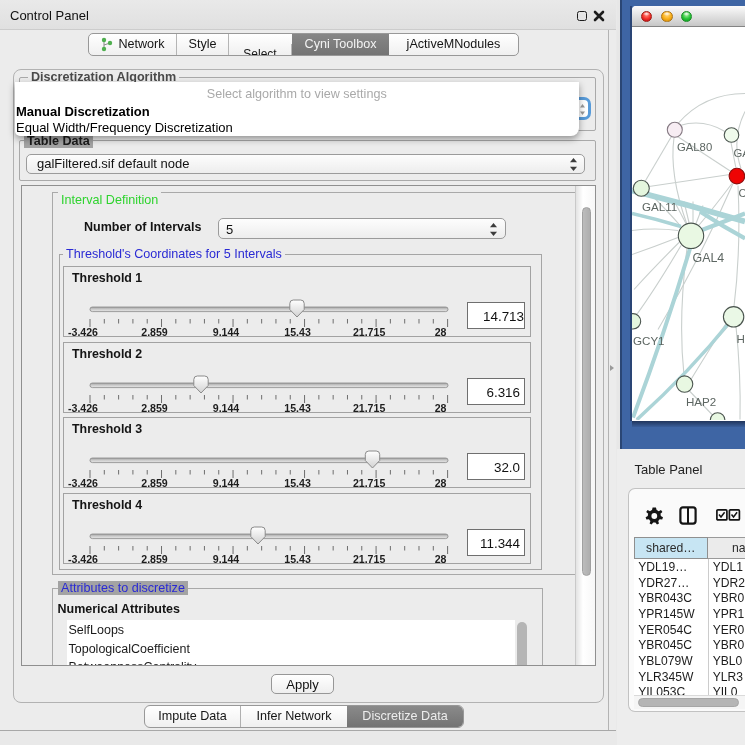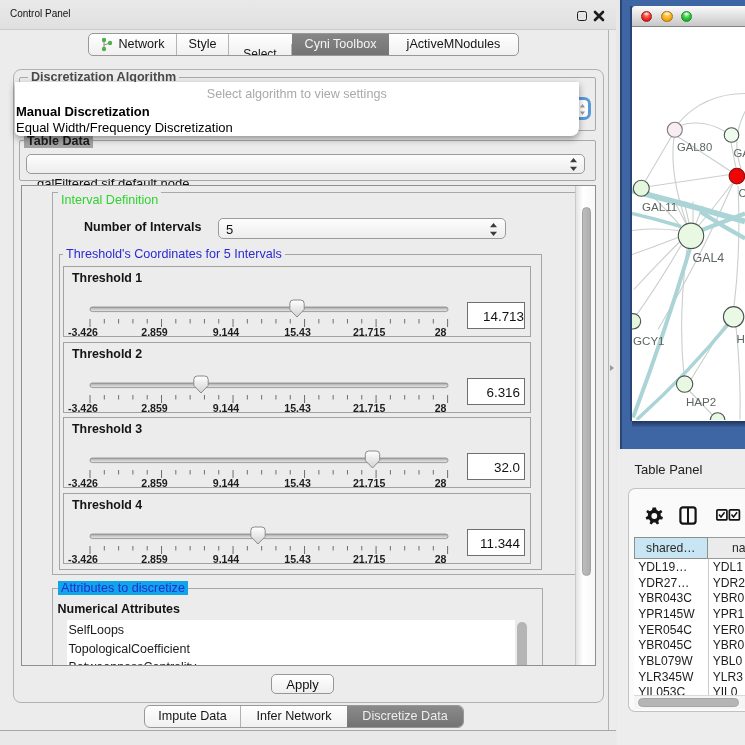--- a/index.html
+++ b/index.html
@@ -6,21 +6,21 @@
 .abs{position:absolute;}
 </style></head>
 <body>
 <div class="abs" style="left:0;top:0;width:745px;height:745px;overflow:hidden;">
 
 <div class="abs" style="left:0;top:0;width:616px;height:731px;background:#ececec;border-bottom:1px solid #a8a8a8;">
 
   <div class="abs" style="left:608px;top:30px;width:1px;height:700px;background:#b3b3b3;"></div>
 
   <div class="abs" style="left:0;top:0;width:616px;height:30px;background:linear-gradient(#e9e9e9,#e0e0e0);border-bottom:1px solid #cccccc;"></div>
-  <div class="abs" style="left:10px;top:8px;font-size:10px;color:#111;">Control Panel</div>
+  <div class="abs" style="left:10px;top:8px;font-size:13px;color:#111;">Control Panel</div>
   <div class="abs" style="left:577px;top:11px;width:10px;height:9.5px;border:1.6px solid #1c1c1c;border-radius:2.5px;"></div>
   <svg class="abs" style="left:593px;top:10px" width="12" height="12">
         <path d="M2 2 L10 10 M10 2 L2 10" stroke="#1c1c1c" stroke-width="2.6" stroke-linecap="round"></path>
       </svg>
 
   <div class="abs" style="left:88px;top:33px;width:431px;height:22.5px;border:1px solid #989898;border-radius:5px;background:linear-gradient(#ffffff,#f0f0f0);overflow:hidden;display:flex;">
     <div style="width:88px;height:100%;display:flex;align-items:center;justify-content:center;border-right:1px solid #b5b5b5;">
       <svg width="13" height="15" style="margin-right:5px;">
             <g stroke="#8a8a8a" stroke-width="1">
               <line x1="4" y1="3" x2="4" y2="12"></line>
@@ -46,21 +46,21 @@
   <div class="abs" style="left:570px;top:96.5px;width:21px;height:23px;border:3px solid #589bd9;border-radius:7px;background:#ffffff;"></div>
   <div class="abs" style="left:579px;top:101.5px;width:7px;height:13px;"><svg width="7" height="13">
           <path d="M3.5 1 L6 4.5 L1 4.5 Z" fill="#9a9a9a"></path>
           <path d="M3.5 12 L6 8.5 L1 8.5 Z" fill="#9a9a9a"></path>
         </svg></div>
 
   <div class="abs" style="left:19px;top:140px;width:577px;height:41px;border:1px solid #a9a9a9;border-radius:2px;"></div>
   <div class="abs" style="left:24px;top:133.5px;font-size:12.6px;font-weight:bold;color:#1b1b1b;background:#a3a3a3;padding:0 3px;">Table Data</div>
 
   <div class="abs" style="left:26px;top:153.5px;width:558.5px;height:20.5px;border:1px solid #9b9b9b;border-radius:5px;background:linear-gradient(#fdfdfd,#ededed);">
-     <span style="position:absolute;left:10px;top:1px;font-size:13px;color:#111;margin-top:20px;">galFiltered.sif default node</span>
+     <span style="position:absolute;left:10px;top:1px;font-size:13px;color:#111;">galFiltered.sif default node</span>
      <svg style="position:absolute;right:6px;top:2.5px" width="9" height="15">
           <path d="M4.5 1 L8 5.2 L1 5.2 Z" fill="#3c3c3c"></path>
           <path d="M4.5 14 L8 9.8 L1 9.8 Z" fill="#3c3c3c"></path>
         </svg>
   </div>
 
   <div class="abs" style="left:21px;top:184.5px;width:575px;height:481px;background:#ececec;overflow:hidden;">
 <div style="position:absolute;left:31px;top:7.5px;width:525px;height:383px;border:1px solid #a9a9a9;"></div>
         <div style="position:absolute;left:37px;top:0.5px;font-size:12.6px;color:#2ed32e;background:#ececec;padding:8px 3px;">Interval Definition</div>
         <div style="position:absolute;left:63px;top:35px;font-size:12.5px;font-weight:bold;color:#141414;">Number of Intervals</div>
@@ -295,21 +295,21 @@
               <text x="305.1" y="68.5" font-family="Liberation Sans, sans-serif" font-size="10.6" font-weight="bold" fill="#1d1d1d" text-anchor="middle">21.715</text>
               <text x="376.6" y="68.5" font-family="Liberation Sans, sans-serif" font-size="10.6" font-weight="bold" fill="#1d1d1d" text-anchor="middle">28</text>
               <g transform="translate(194.0,33)">
                 <path d="M -7.2 3.5 A 3.5 3.5 0 0 1 -3.7 0 L 3.7 0 A 3.5 3.5 0 0 1 7.2 3.5 L 7.2 9.5 L 0 17 L -7.2 9.5 Z" fill="url(#th)" stroke="#8a8a8a" stroke-width="1"></path>
               </g>
             </svg>
           </div>
           <div style="position:absolute;left:403px;top:35px;width:58px;height:27px;background:#ffffff;border:1px solid #6f6f6f;font-size:13.4px;color:#111;text-align:right;line-height:27px;padding-right:4px;">11.344</div>
         </div>
         <div style="position:absolute;left:31px;top:403.5px;width:491px;height:120px;border:1px solid #a9a9a9;"></div>
-        <div style="position:absolute;left:37px;top:396.5px;font-size:12.6px;color:#2a2ad4;background:#0ea5e9;padding:0 3px;">Attributes to discretize</div>
+        <div style="position:absolute;left:37px;top:396.5px;font-size:12.6px;color:#2a2ad4;background:#a3a3a3;padding:0 3px;">Attributes to discretize</div>
         <div style="position:absolute;left:36.5px;top:417.5px;font-size:12.5px;font-weight:bold;color:#141414;">Numerical Attributes</div>
         <div style="position:absolute;left:45.5px;top:435.5px;width:448.5px;height:60px;background:#ffffff;">
           <div style="position:absolute;left:2px;top:3px;font-size:12.5px;color:#1a1a1a;">SelfLoops</div>
           <div style="position:absolute;left:2px;top:21.5px;font-size:12.5px;color:#1a1a1a;">TopologicalCoefficient</div>
           <div style="position:absolute;left:2px;top:40px;font-size:12.5px;color:#1a1a1a;">BetweennessCentrality</div>
         </div>
         <div style="position:absolute;left:496px;top:437px;width:9.5px;height:60px;border-radius:5px;background:#b5b5b5;"></div>
         <div style="position:absolute;left:554px;top:0;width:21px;height:481px;background:linear-gradient(90deg,#e3e3e3,#ffffff 35%,#f6f6f6);border-left:1px solid #c9c9c9;"></div>
         <div style="position:absolute;left:560.5px;top:22px;width:9.5px;height:369px;border-radius:5px;background:linear-gradient(90deg,#bcbcbc,#aeaeae);border:0.5px solid #a0a0a0;"></div>
   </div>

